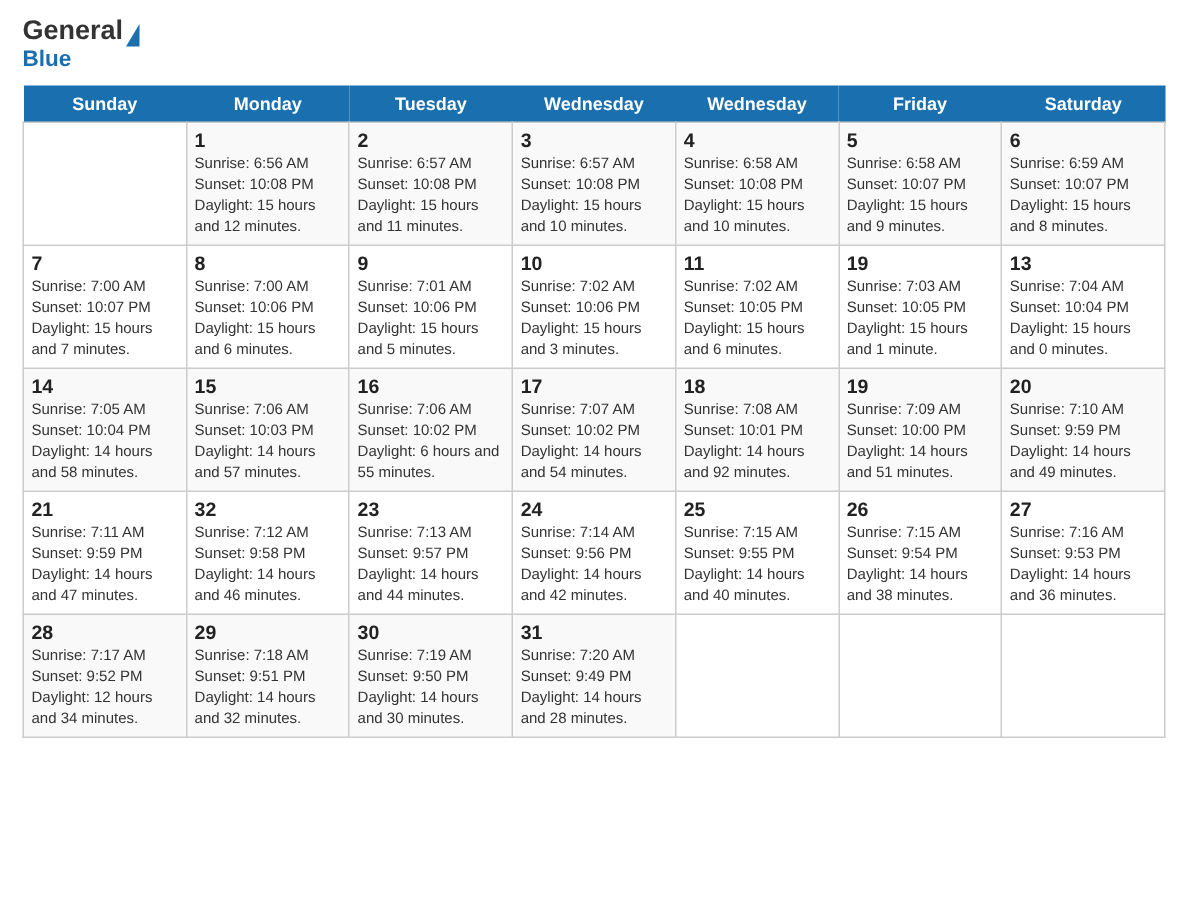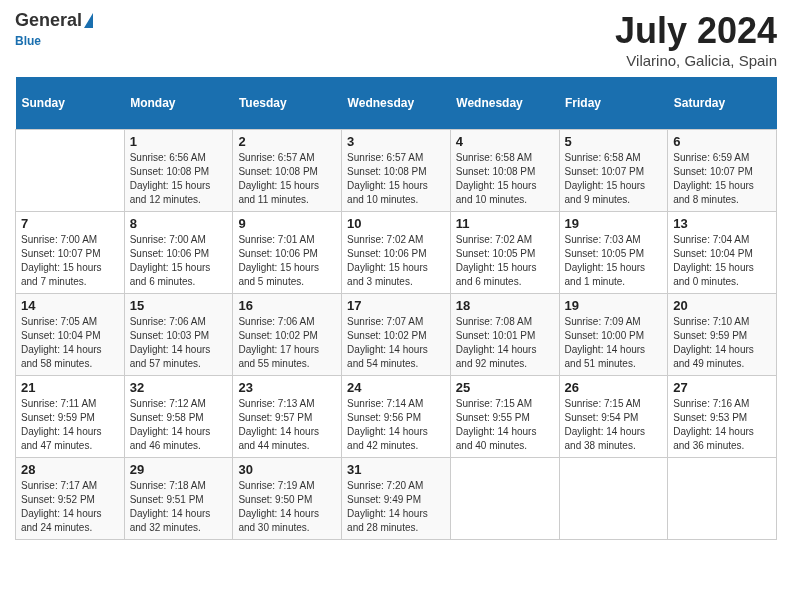--- a/index.html
+++ b/index.html
@@ -16,21 +16,21 @@
       align-items: flex-start;
       margin-bottom: 8px;
     }
     .logo {
       display: flex;
       flex-direction: column;
       align-items: flex-start;
     }
     .logo-line {
       display: flex;
-      align-items: center;
+      align-items: flex-end;
     }
     .title-area {
       text-align: right;
     }
     .main-title {
       font-size: 36px;
       font-weight: bold;
       color: #222;
     }
     .subtitle {
@@ -38,22 +38,22 @@
       color: #444;
     }
     table {
       width: 100%;
       border-collapse: collapse;
       font-size: 11px;
     }
     thead tr th {
       background-color: #1a6faf;
       color: #fff;
-      text-align: left;
-      padding: 19px 6px;
+      text-align: center;
+      padding: 5px 6px;
       font-size: 12px;
       font-weight: bold;
     }
     tbody tr td {
       border: 1px solid #ccc;
       vertical-align: top;
       padding: 4px 5px;
       height: 80px;
       width: 14.28%;
     }
@@ -82,26 +82,22 @@
 </head>
 <body>
 
 <div class="header-area">
   <div class="logo">
     <div class="logo-line">
       <span style="font-size:18px;font-weight:bold;color:#333;">General</span>
       <span style="display:inline-block;width:0;height:0;border-left:9px solid transparent;border-bottom:15px solid #1a6faf;margin-left:2px;"></span>
     </div>
     <div>
-      <span style="font-size:12px;font-weight:bold;color:#1a6faf;margin-top:32px;">Blue</span>
+      <span style="font-size:15px;font-weight:bold;color:#1a6faf;margin-top:32px;">Blue</span>
     </div>
-  </div>
-  <div class="title-area">
-    <div class="main-title">July 2024</div>
-    <div class="subtitle">Vilarino, Galicia, Spain</div>
   </div>
 </div>
 
 <table>
   <thead>
     <tr>
     <th>Sunday</th>
         <th>Monday</th>
         <th>Tuesday</th>
         <th>Wednesday</th>
@@ -235,21 +231,21 @@
             <span>Sunrise: 7:06 AM</span><br>
             <span>Sunset: 10:03 PM</span><br>
             <span>Daylight: 14 hours and 57 minutes.</span>
           </div>
         </td>
         <td>
           <span class="day-number">16</span>
           <div class="day-info">
             <span>Sunrise: 7:06 AM</span><br>
             <span>Sunset: 10:02 PM</span><br>
-            <span>Daylight: 17 hours and 55 minutes.</span>
+            <span>Daylight: 6 hours and 55 minutes.</span>
           </div>
         </td>
         <td>
           <span class="day-number">17</span>
           <div class="day-info">
             <span>Sunrise: 7:07 AM</span><br>
             <span>Sunset: 10:02 PM</span><br>
             <span>Daylight: 14 hours and 54 minutes.</span>
           </div>
         </td>
@@ -335,21 +331,21 @@
             <span>Daylight: 14 hours and 36 minutes.</span>
           </div>
         </td>
       </tr>
       <tr>
         <td>
           <span class="day-number">28</span>
           <div class="day-info">
             <span>Sunrise: 7:17 AM</span><br>
             <span>Sunset: 9:52 PM</span><br>
-            <span>Daylight: 14 hours and 24 minutes.</span>
+            <span>Daylight: 12 hours and 34 minutes.</span>
           </div>
         </td>
         <td>
           <span class="day-number">29</span>
           <div class="day-info">
             <span>Sunrise: 7:18 AM</span><br>
             <span>Sunset: 9:51 PM</span><br>
             <span>Daylight: 14 hours and 32 minutes.</span>
           </div>
         </td>

